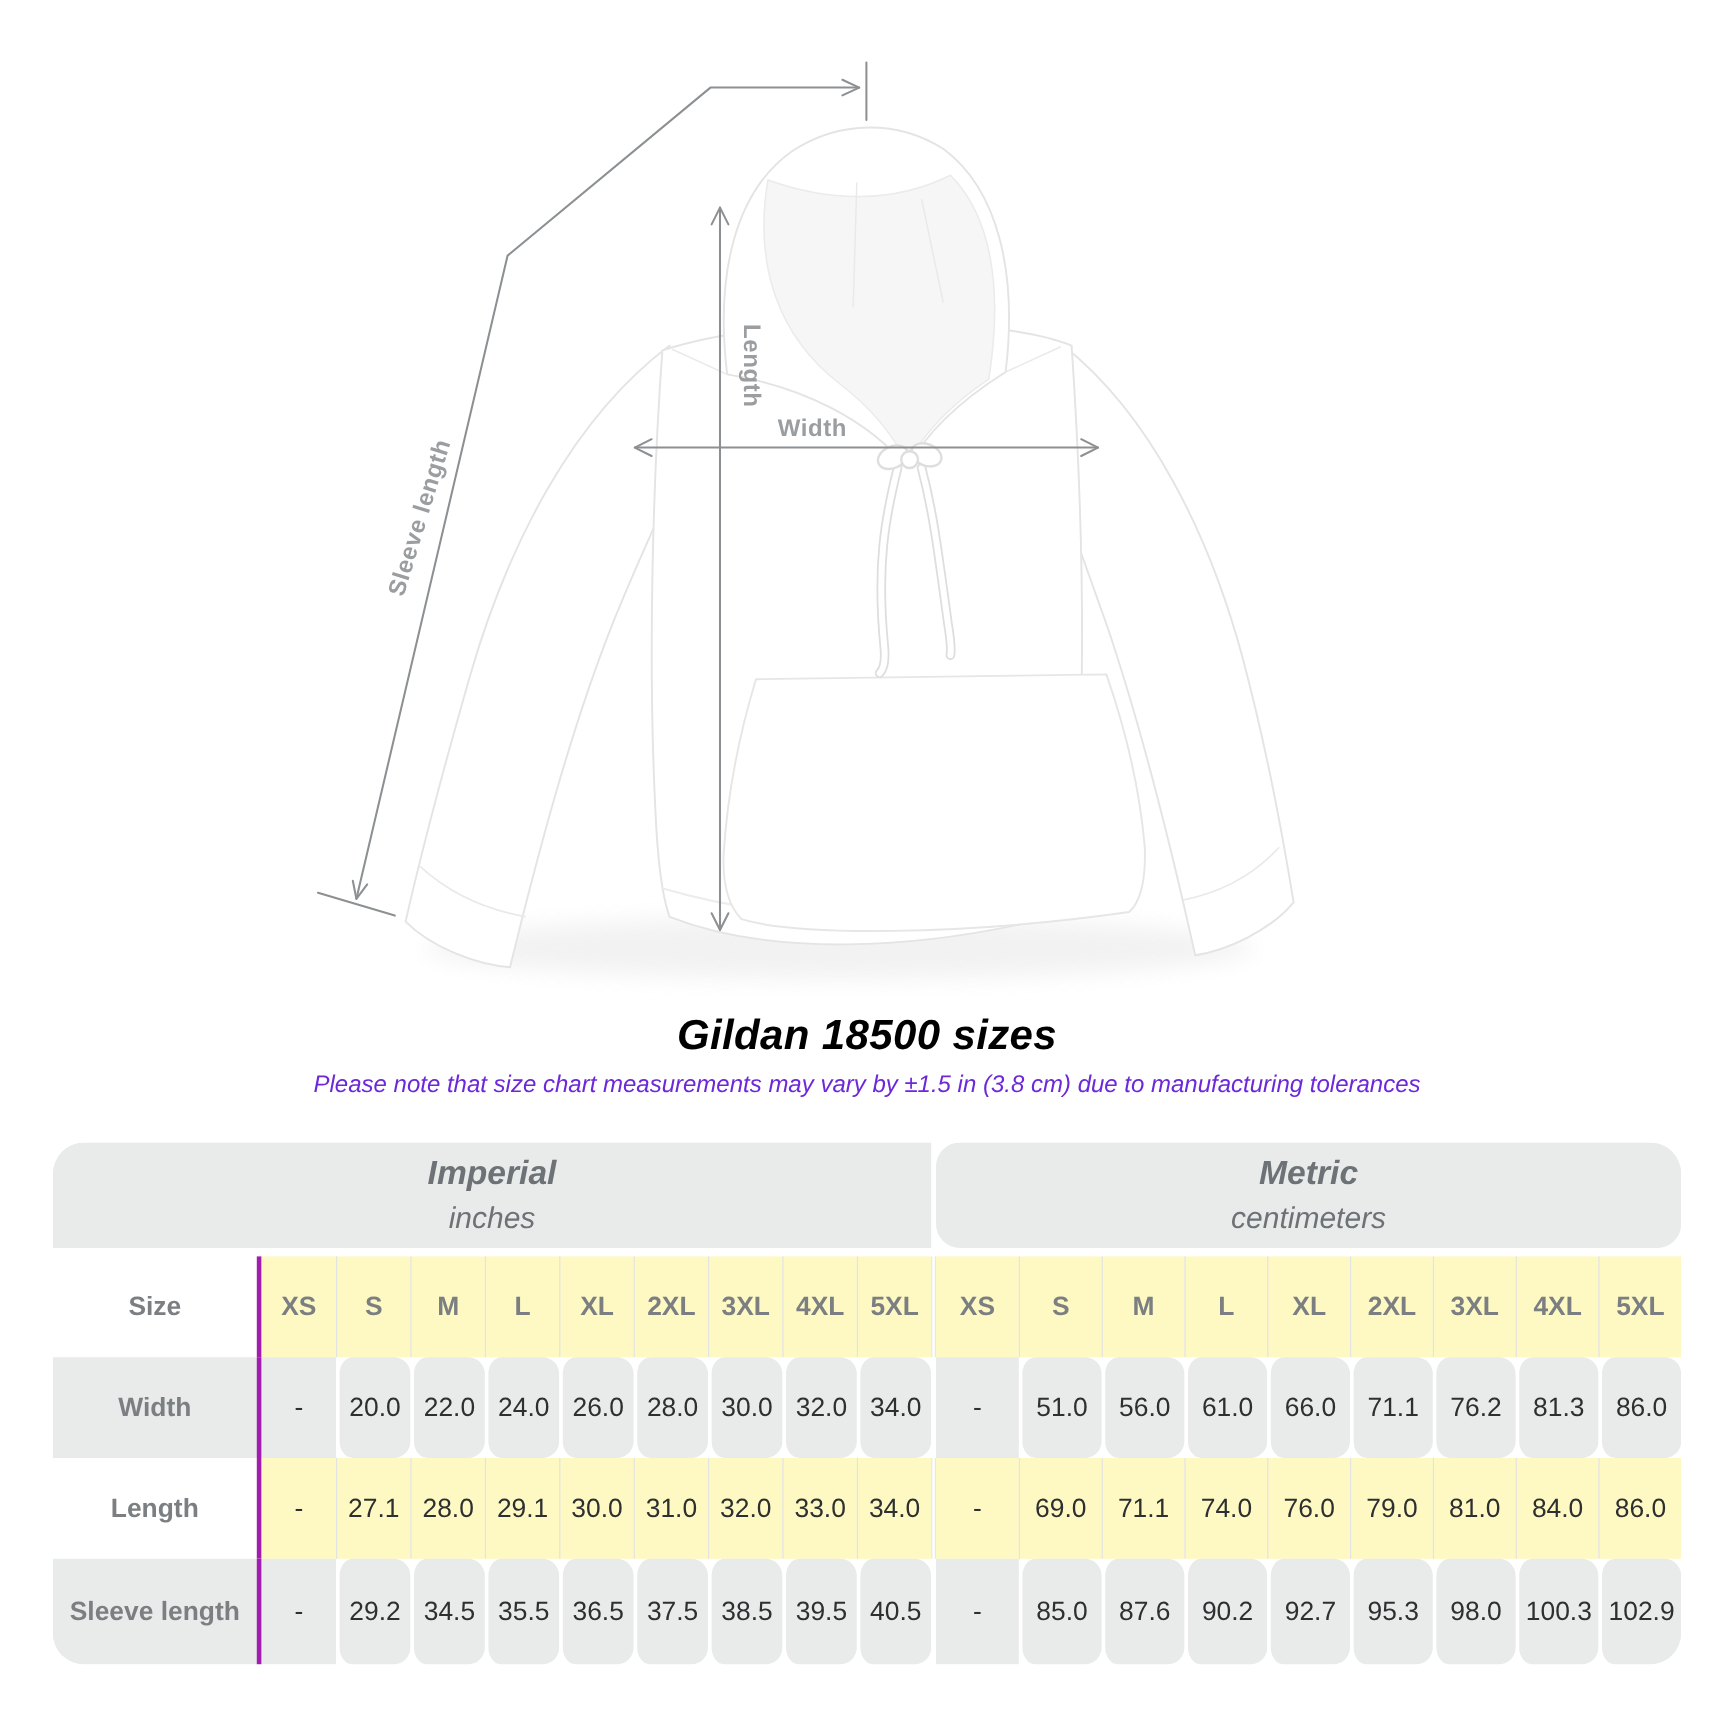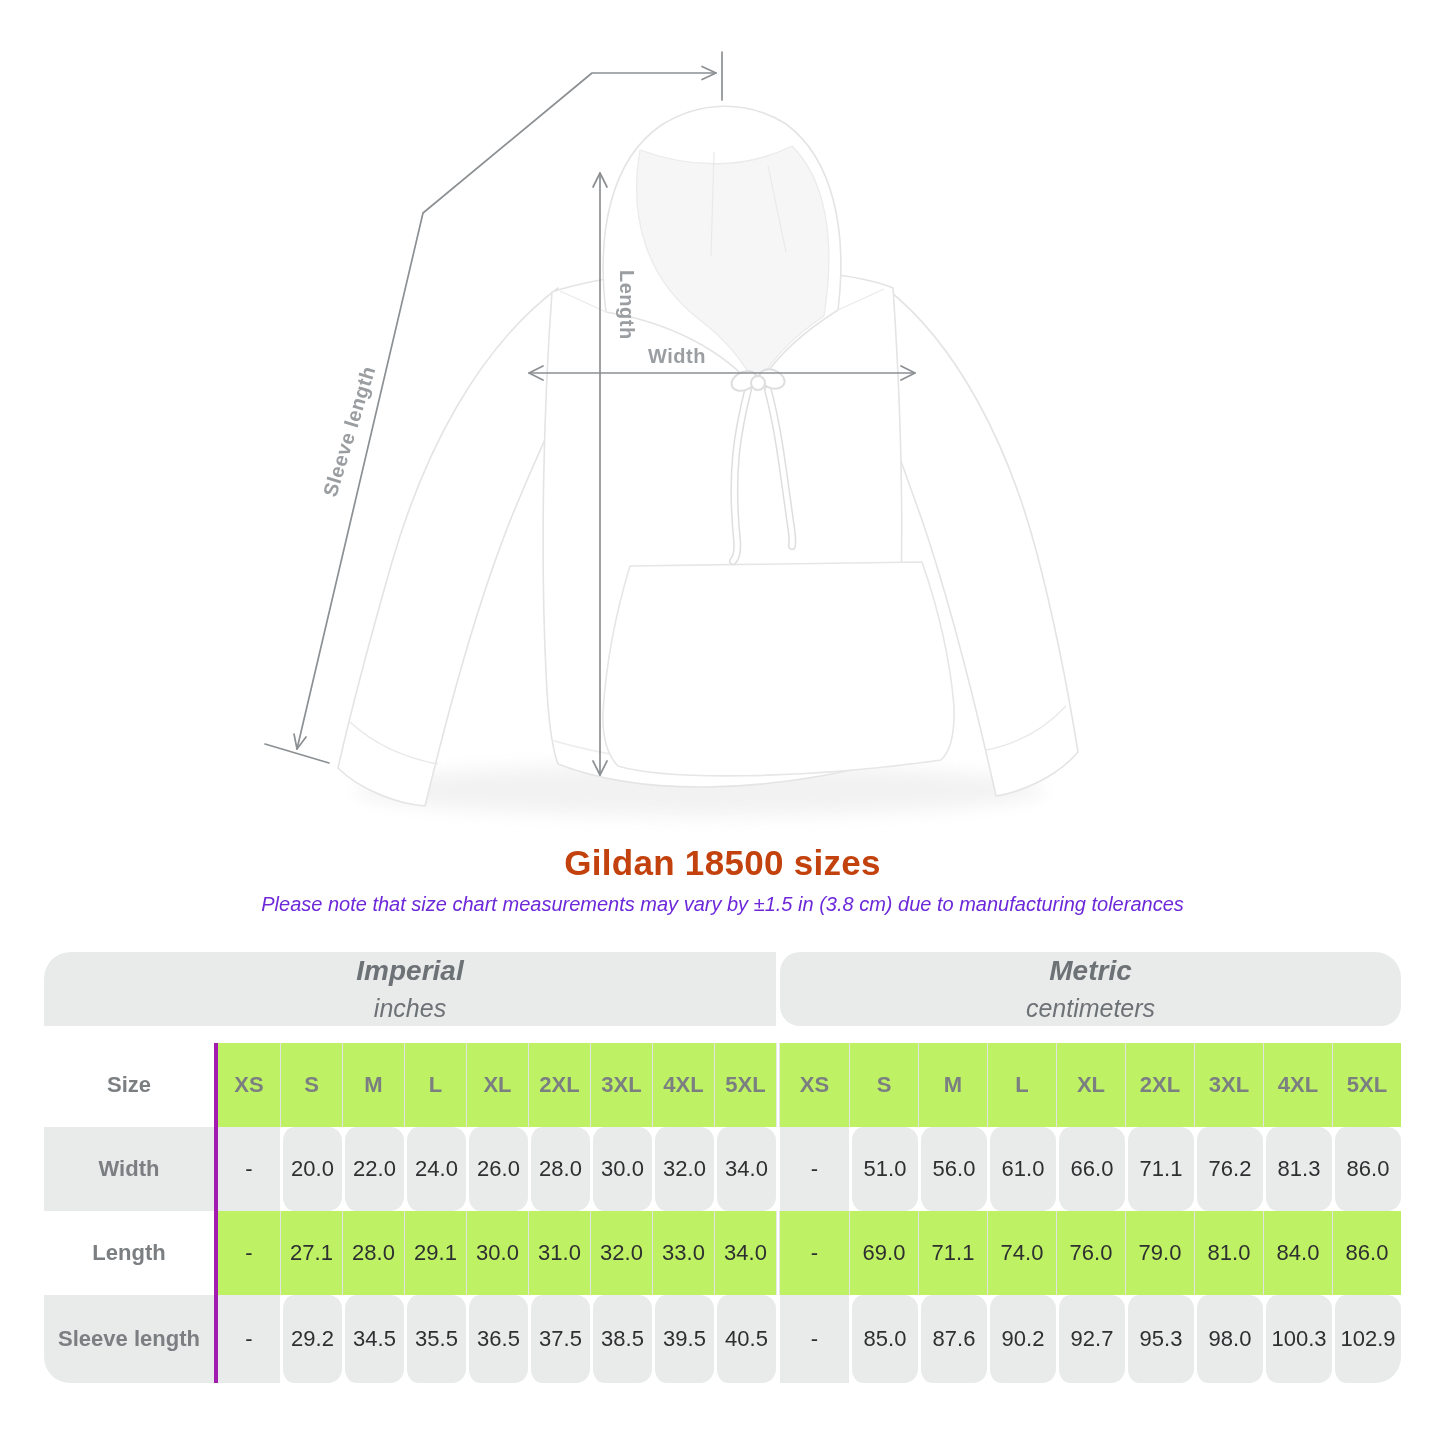--- a/index.html
+++ b/index.html
@@ -4,38 +4,38 @@
 <style>
   html,body{margin:0;padding:0;background:#ffffff;}
   .stage{
     position:relative;width:1445px;height:1445px;background:#ffffff;overflow:hidden;
     font-family:"Liberation Sans", sans-serif;
   }
   svg text{font-family:"Liberation Sans", sans-serif;}
 
   
   .heading{position:absolute;left:0;top:843px;width:1445px;text-align:center;}
-  .heading .title{font-size:35px;font-weight:bold;color:#c2410c;letter-spacing:.3px;}
+  .heading .title{font-size:35px;font-weight:bold;color:#000000;letter-spacing:.3px;font-style:italic;}
   .heading .subtitle{margin-top:10px;font-size:20px;font-style:italic;color:#6d28d9;}
 
   
   .table-wrap{position:absolute;left:44px;top:952px;width:1357px;border-radius:26px;overflow:hidden;}
-  .group-header{display:grid;grid-template-columns:732px 4px 621px;height:74px;margin-bottom:17px;}
+  .group-header{display:grid;grid-template-columns:732px 4px 621px;height:88px;margin-bottom:7px;}
   .group{background:#e9eaea;display:flex;flex-direction:column;align-items:center;justify-content:center;gap:7px;}
   .group.left{border-top-left-radius:26px;}
   .group.right{border-top-right-radius:26px;border-radius:20px;}
   .group-title{font-size:28px;font-weight:bold;font-style:italic;color:#6d7276;}
   .group-unit{font-size:25px;font-style:italic;color:#6d7276;}
 
   .trow{display:grid;grid-template-columns:174px repeat(9,62px) 4px repeat(9,69px);}
   .trow .cell{display:flex;align-items:center;justify-content:center;box-sizing:border-box;}
   .trow.r-header{height:84px;}
   .trow.r-data{height:84px;}
   .trow.r-last{height:88px;}
-  .trow.white .cell{background:#bef264;}
+  .trow.white .cell{background:#fef9c3;}
   .trow.gray .cell{background:#e9eaea;}
   .trow.white .cell.sep{border-left:1px solid #e2e3e3;}
   .trow.gray .cell.sep{border-left:3px solid #ffffff;border-radius:14px;}
   .trow .cell.label-col{border-right:4px solid #a21caf;background:inherit;}
   .trow.white .cell.label-col{background:#ffffff;}
   .trow.gray .cell.label-col{background:#e9eaea;}
   .trow .divider{background:#ffffff;}
   .trow.white .divider{border-left:1px solid #e6e7e7;border-right:1px solid #e6e7e7;}
   .hdr-txt{font-size:22px;font-weight:bold;color:#7b7f82;}
   .val-txt{font-size:22px;color:#2e2f30;}

